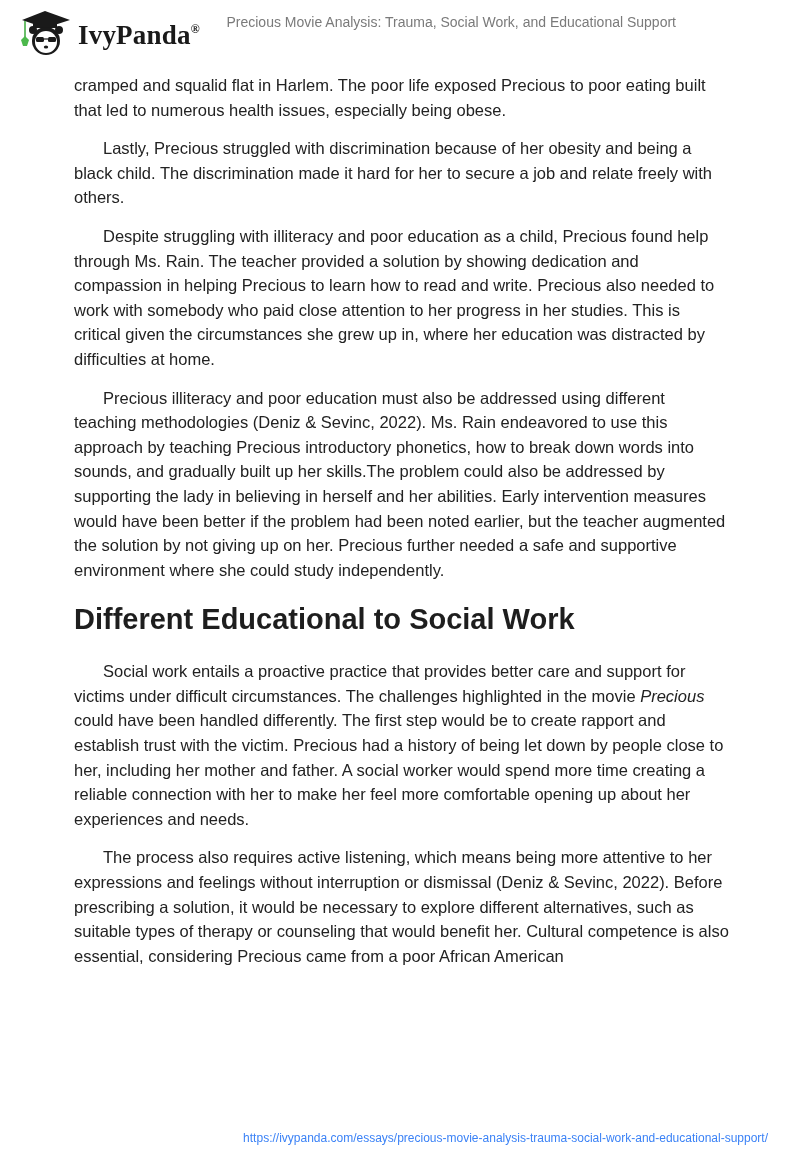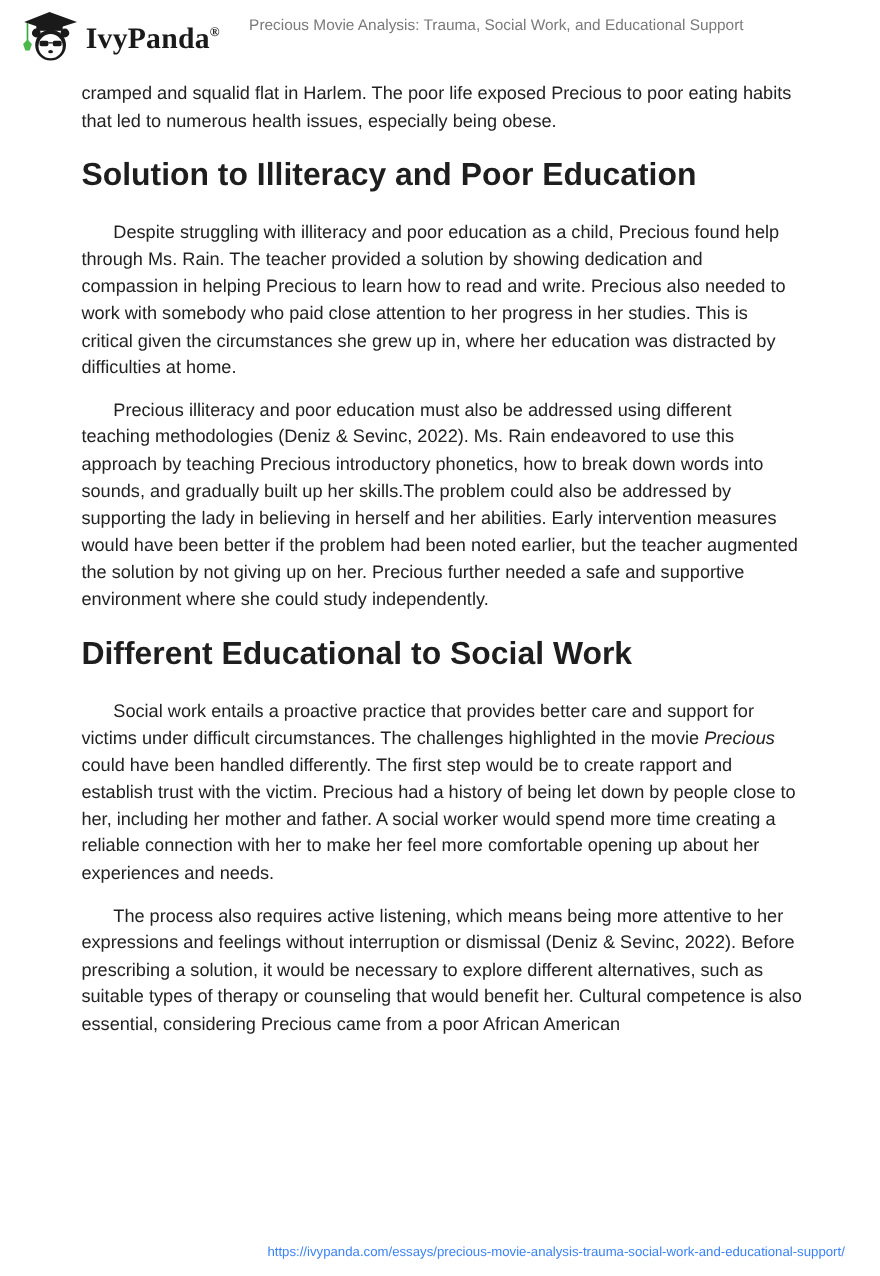--- a/index.html
+++ b/index.html
@@ -38,23 +38,23 @@
       <rect x="32" y="29" width="8" height="5" rx="1.5" fill="#1a1a1a"></rect>
       <line x1="28" y1="31" x2="32" y2="31" stroke="#1a1a1a" stroke-width="1.2"></line>
       <ellipse cx="30" cy="39" rx="2.2" ry="1.5" fill="#1a1a1a"></ellipse>
     </svg>
     <span class="logo-text"><span>IvyPanda</span><sup>®</sup></span>
   </div>
   <div class="doc-title">Precious Movie Analysis: Trauma, Social Work, and Educational Support</div>
 </div>
 
 <div class="content">
-  <p>cramped and squalid flat in Harlem. The poor life exposed Precious to poor eating habits that led to numerous health issues, especially being obese.</p>
+  <p>cramped and squalid flat in Harlem. The poor life exposed Precious to poor eating built that led to numerous health issues, especially being obese.</p>
+  <p class="indent">Lastly, Precious struggled with discrimination because of her obesity and being a black child. The discrimination made it hard for her to secure a job and relate freely with others.</p>
 
-  <h2>Solution to Illiteracy and Poor Education</h2>
   <p class="indent">Despite struggling with illiteracy and poor education as a child, Precious found help through Ms. Rain. The teacher provided a solution by showing dedication and compassion in helping Precious to learn how to read and write. Precious also needed to work with somebody who paid close attention to her progress in her studies. This is critical given the circumstances she grew up in, where her education was distracted by difficulties at home.</p>
   <p class="indent">Precious illiteracy and poor education must also be addressed using different teaching methodologies (Deniz &amp; Sevinc, 2022). Ms. Rain endeavored to use this approach by teaching Precious introductory phonetics, how to break down words into sounds, and gradually built up her skills.The problem could also be addressed by supporting the lady in believing in herself and her abilities. Early intervention measures would have been better if the problem had been noted earlier, but the teacher augmented the solution by not giving up on her. Precious further needed a safe and supportive environment where she could study independently.</p>
 
   <h2>Different Educational to Social Work</h2>
   <p class="indent"><span>Social work entails a proactive practice that provides better care and support for victims under difficult circumstances. The challenges highlighted in the movie </span><em>Precious</em><span> could have been handled differently. The first step would be to create rapport and establish trust with the victim. Precious had a history of being let down by people close to her, including her mother and father. A social worker would spend more time creating a reliable connection with her to make her feel more comfortable opening up about her experiences and needs.</span></p>
   <p class="indent">The process also requires active listening, which means being more attentive to her expressions and feelings without interruption or dismissal (Deniz &amp; Sevinc, 2022). Before prescribing a solution, it would be necessary to explore different alternatives, such as suitable types of therapy or counseling that would benefit her. Cultural competence is also essential, considering Precious came from a poor African American</p>
 </div>
 
 <div class="footer-url">https://ivypanda.com/essays/precious-movie-analysis-trauma-social-work-and-educational-support/</div>
 

